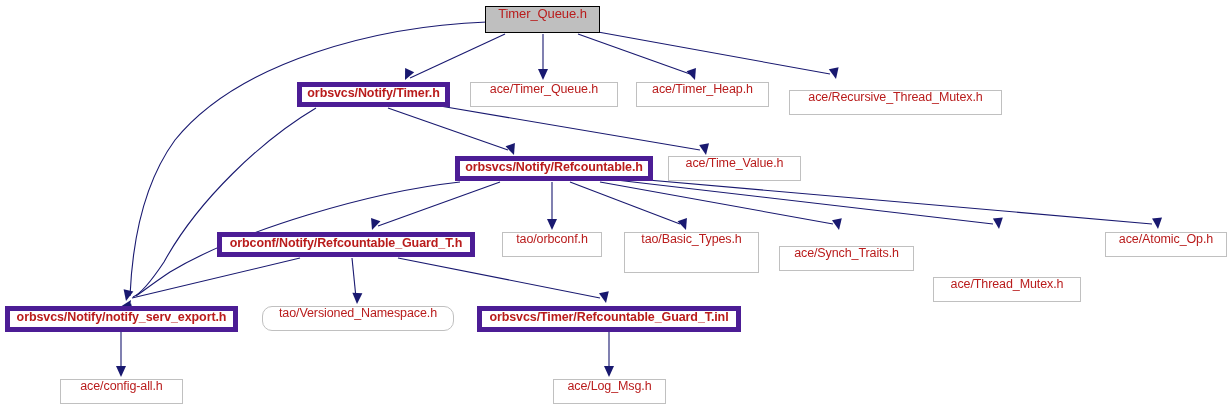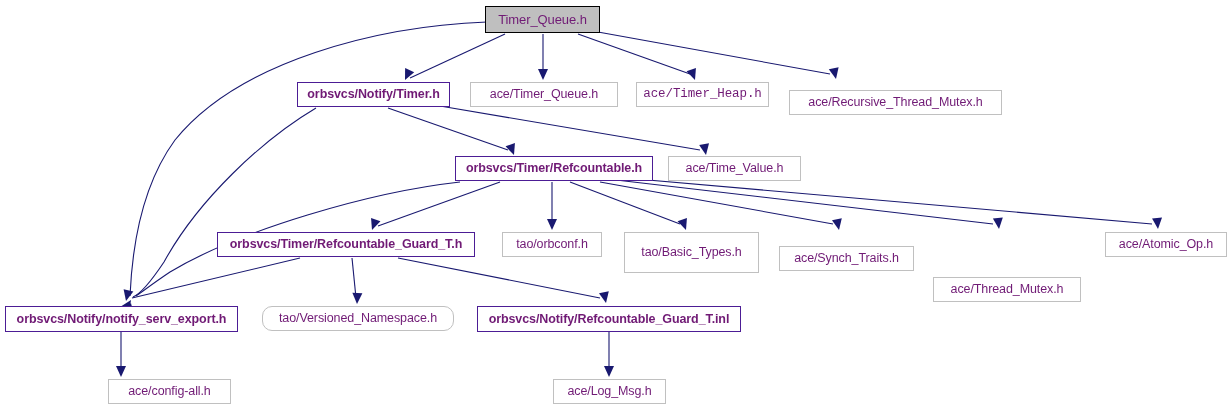--- a/index.html
+++ b/index.html
@@ -22,34 +22,34 @@
     position: absolute;
     left: 0;
     top: 0;
     width: 1232px;
     height: 411px;
   }
   .graph-node {
     position: absolute;
     box-sizing: border-box;
     display: flex;
-    align-items: center;
+    align-items: flex-start;
     justify-content: center;
     white-space: nowrap;
     font-size: 12.5px;
     line-height: 1;
     letter-spacing: -0.1px;
-    color: #701a75;
+    color: #b91c1c;
     background: #ffffff;
     border: 1px solid #c0c0c0;
     height: 25px;
     z-index: 5;
   }
   .graph-node.strong {
-    border: 1px solid #4c1d95;
+    border: 5px solid #4c1d95;
     font-weight: bold;
   }
   .graph-node.root {
     border: 1px solid #000000;
     background: #bfbfbf;
     font-weight: normal;
     font-size: 13px;
   }
   .node-label {
     display: block;
@@ -147,34 +147,34 @@
   <div id="node-layer">
       <div class="graph-node root" style="left: 485px; top: 6px; width: 115px; height: 27px;">
         <span class="node-label">Timer_Queue.h</span>
       </div>
       <div class="graph-node strong" style="left: 297px; top: 82px; width: 153px; height: 25px;">
         <span class="node-label">orbsvcs/Notify/Timer.h</span>
       </div>
       <div class="graph-node weak" style="left: 470px; top: 82px; width: 148px; height: 25px;">
         <span class="node-label">ace/Timer_Queue.h</span>
       </div>
-      <div class="graph-node weak" style="left: 636px; top: 82px; width: 133px; height: 25px; font-family: Liberation Mono, monospace;">
+      <div class="graph-node weak" style="left: 636px; top: 82px; width: 133px; height: 25px;">
         <span class="node-label">ace/Timer_Heap.h</span>
       </div>
       <div class="graph-node weak" style="left: 789px; top: 82px; width: 213px; height: 25px; margin-top: 8px;">
         <span class="node-label">ace/Recursive_Thread_Mutex.h</span>
       </div>
       <div class="graph-node strong" style="left: 455px; top: 156px; width: 198px; height: 25px;">
-        <span class="node-label">orbsvcs/Timer/Refcountable.h</span>
+        <span class="node-label">orbsvcs/Notify/Refcountable.h</span>
       </div>
       <div class="graph-node weak" style="left: 668px; top: 156px; width: 133px; height: 25px;">
         <span class="node-label">ace/Time_Value.h</span>
       </div>
       <div class="graph-node strong" style="left: 217px; top: 232px; width: 258px; height: 25px;">
-        <span class="node-label">orbsvcs/Timer/Refcountable_Guard_T.h</span>
+        <span class="node-label">orbconf/Notify/Refcountable_Guard_T.h</span>
       </div>
       <div class="graph-node weak" style="left: 502px; top: 232px; width: 100px; height: 25px;">
         <span class="node-label">tao/orbconf.h</span>
       </div>
       <div class="graph-node weak" style="left: 624px; top: 232px; width: 135px; height: 41px;">
         <span class="node-label">tao/Basic_Types.h</span>
       </div>
       <div class="graph-node weak" style="left: 779px; top: 232px; width: 135px; height: 25px; margin-top: 14px;">
         <span class="node-label">ace/Synch_Traits.h</span>
       </div>
@@ -184,23 +184,23 @@
       <div class="graph-node weak" style="left: 1105px; top: 232px; width: 122px; height: 25px;">
         <span class="node-label">ace/Atomic_Op.h</span>
       </div>
       <div class="graph-node strong" style="left: 5px; top: 306px; width: 233px; height: 26px;">
         <span class="node-label">orbsvcs/Notify/notify_serv_export.h</span>
       </div>
       <div class="graph-node weak" style="left: 262px; top: 306px; width: 192px; height: 25px; border-radius: 10px;">
         <span class="node-label">tao/Versioned_Namespace.h</span>
       </div>
       <div class="graph-node strong" style="left: 477px; top: 306px; width: 264px; height: 26px;">
-        <span class="node-label">orbsvcs/Notify/Refcountable_Guard_T.inl</span>
-      </div>
-      <div class="graph-node weak" style="left: 60px; top: 379px; width: 123px; height: 25px; margin-left: 48px;">
+        <span class="node-label">orbsvcs/Timer/Refcountable_Guard_T.inl</span>
+      </div>
+      <div class="graph-node weak" style="left: 60px; top: 379px; width: 123px; height: 25px;">
         <span class="node-label">ace/config-all.h</span>
       </div>
       <div class="graph-node weak" style="left: 553px; top: 379px; width: 113px; height: 25px;">
         <span class="node-label">ace/Log_Msg.h</span>
       </div>
     </div>
 
 </div>
 
 </body></html>

